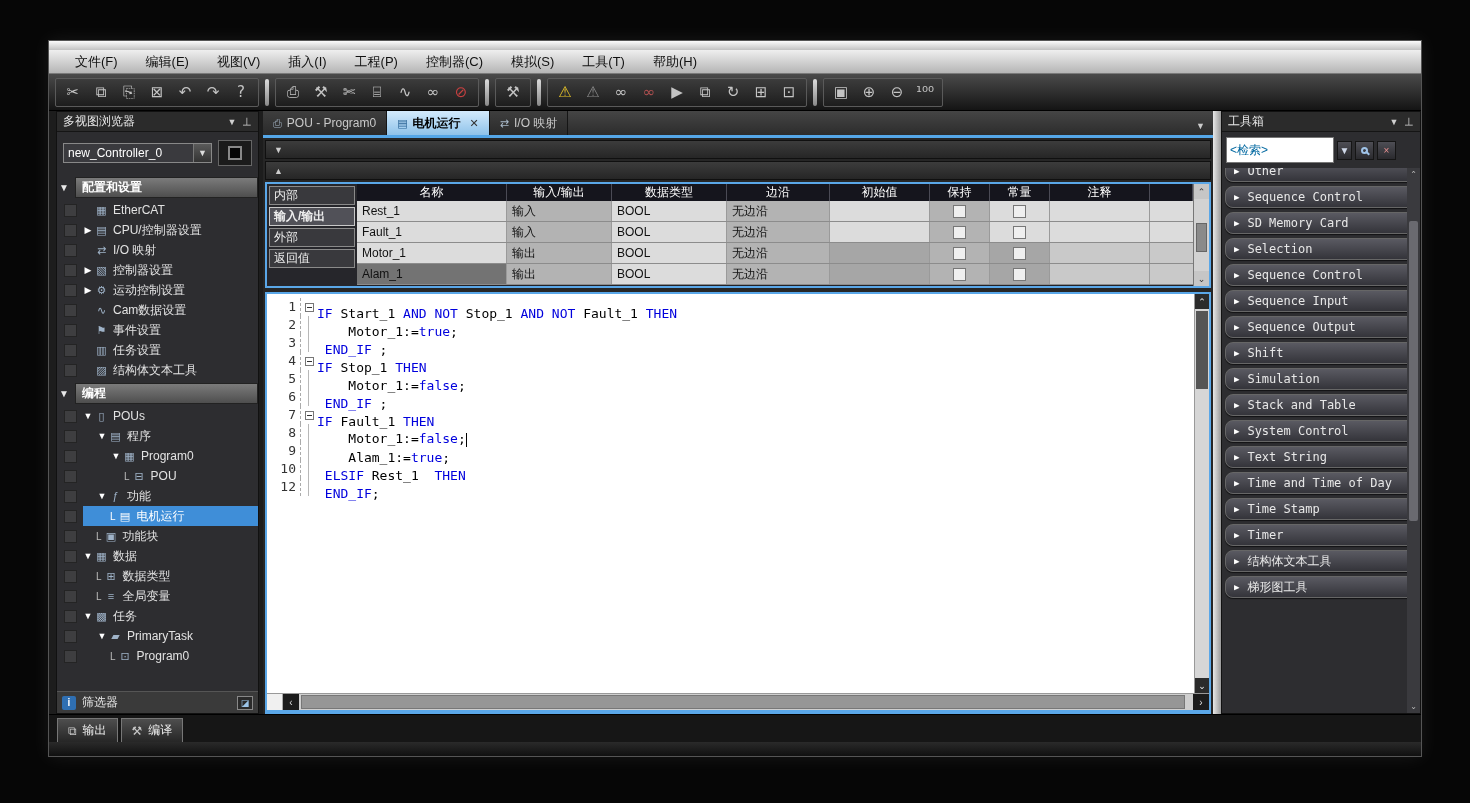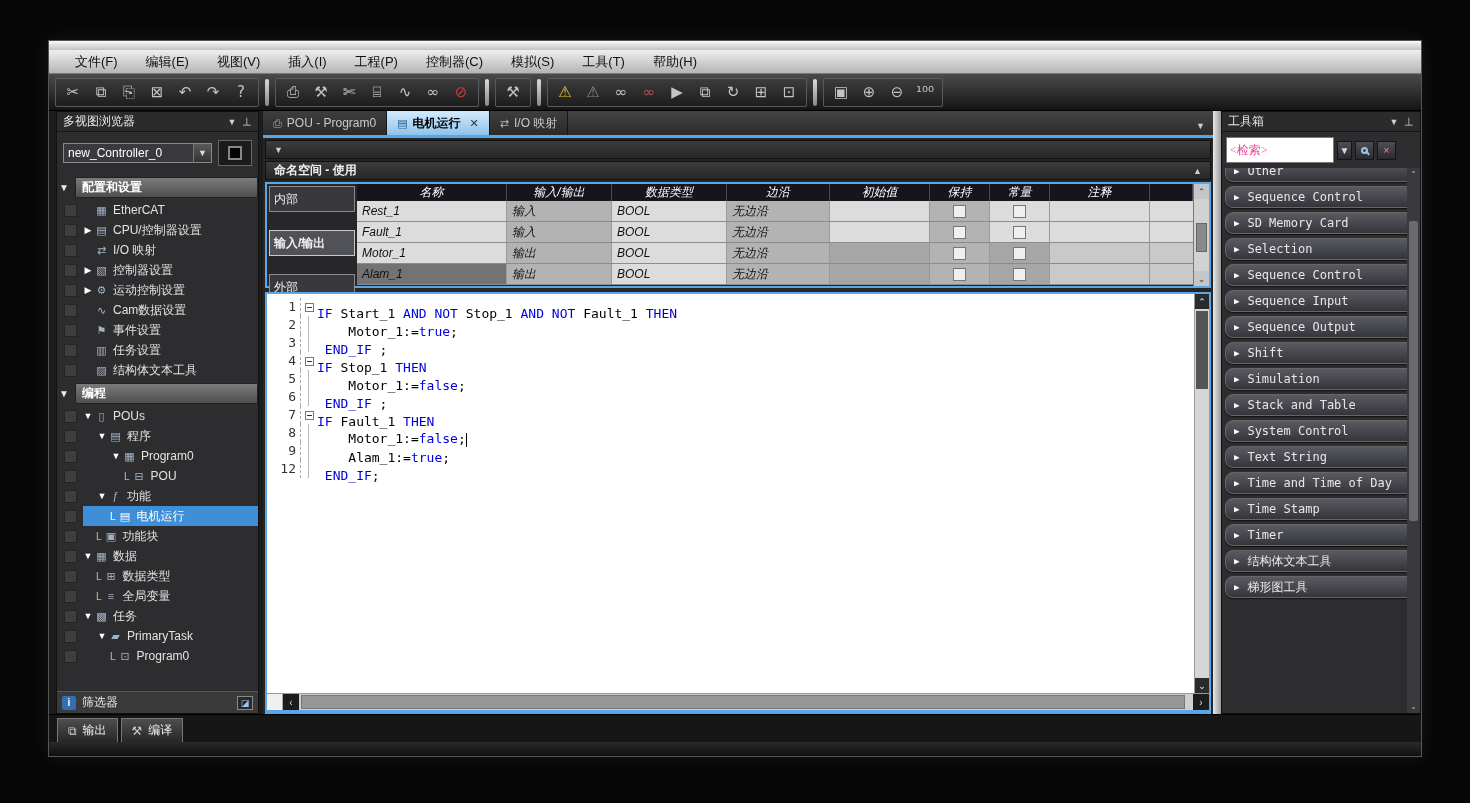--- a/index.html
+++ b/index.html
@@ -73,24 +73,24 @@
   .tabbar .spring { flex:1; }
   .tabbar .dd { color:#ccc; font-size:9px; padding:0 8px 4px 0; cursor:pointer; }
   .accent-line { height:3px; background:#55a7e8; }
   .secbar { height:19px; margin:2px 2px 0 2px; background:linear-gradient(#3c3c3c,#262626);
     border:1px solid #101010; display:flex; align-items:center; padding:0 8px; }
   .secbar .t { color:#f0f0f0; font-size:12px; font-weight:bold; flex:1; }
   .secbar .a { color:#ccc; font-size:9px; cursor:pointer; }
 
   .vtable-wrap { margin:2px 2px 0 2px; border:2px solid #5aa7e8; display:flex; background:#232328; height:106px; }
   .side-tabs { width:90px; background:#26262b; padding:2px 2px 0 2px; }
-  .stab { height:26px; margin-bottom:18px; background:#39393d; border:1px solid #8a8a8a; color:#eee;
+  .stab { height:19px; margin-bottom:2px; background:#39393d; border:1px solid #8a8a8a; color:#eee;
     font-size:12px; display:flex; align-items:center; padding:0 4px; cursor:pointer; white-space:nowrap; }
   .stab.sel { background:#515158; border-color:#c8c8c8; font-weight:bold; }
-  .vtable { flex:1; display:flex; flex-direction:column; min-width:0;font-style:italic; }
+  .vtable { flex:1; display:flex; flex-direction:column; min-width:0; }
   .vhead { height:17px; background:#15151d; display:flex; color:#fff; font-size:12px; }
   .vhead .hc { display:flex; align-items:center; justify-content:center; border-right:1px solid #4a4a55;
     overflow:hidden; white-space:nowrap; }
   .vrow { height:21px; display:flex; border-bottom:1px solid #8c8c8c; }
   .vc { font-size:12px; color:#111; display:flex; align-items:center; padding:0 5px; border-right:1px solid #9a9a9a;
     overflow:hidden; white-space:nowrap; }
   .cb { width:13px; height:13px; background:#efefef; border:1px solid #777; margin:0 auto; }
   .vscroll { width:16px; background:#d2d2d2; display:flex; flex-direction:column; border-left:1px solid #777; }
   .vscroll .ar { height:15px; background:#c6c6c6; color:#333; font-size:9px; display:flex; align-items:center;
     justify-content:center; cursor:pointer; }
@@ -122,21 +122,21 @@
   .evscroll .ar { height:15px; background:#2b2b2b; color:#eee; font-size:9px; display:flex; align-items:center;
     justify-content:center; cursor:pointer; }
   .evscroll .tr { flex:1; position:relative; }
   .evscroll .th { position:absolute; left:1px; right:1px; top:2px; height:78px; background:#555; }
 
   
   .vsplit { width:8px; background:linear-gradient(90deg,#e8e8e8,#9a9a9a); }
   .toolbox { width:200px; display:flex; flex-direction:column; background:#2d2d30; border:1px solid #111; }
   .tb-search { display:flex; align-items:center; gap:3px; padding:5px 4px; }
   .tb-search input { width:108px; height:19px; border:1px solid #777; font-size:12px; padding:12px 3px;
-    font-family:Liberation Serif, serif; background:#fff; color:#ec4899; }
+    font-family:Liberation Sans, sans-serif; background:#fff; color:#0369a1; }
   .sq-btn { width:19px; height:19px; border:1px solid #151515; background:linear-gradient(#4e4e55,#2a2a2e);
     color:#cfd8e8; display:flex; align-items:center; justify-content:center; font-size:10px; cursor:pointer; }
   .mag { width:7px; height:7px; border:2px solid #9fc3e8; border-radius:50%; position:relative; }
   .mag::after { content:""; position:absolute; width:5px; height:2px; background:#9fc3e8;
     transform:rotate(45deg); right:-4px; bottom:-2px; }
   .tb-list { flex:1; overflow:hidden; padding:0 3px; position:relative; }
   .tb-item { height:22px; margin-bottom:4px; border-radius:8px; border:1px solid #666;
     background:linear-gradient(#5a5a62,#34343a); color:#e8e8e8; display:flex; align-items:center; gap:8px;
     padding:0 8px; font-size:12px; font-family:"DejaVu Sans Mono","Liberation Mono",monospace; cursor:pointer;
     box-shadow:0 1px 1px rgba(0,0,0,.6); white-space:nowrap; overflow:hidden; }
@@ -448,21 +448,20 @@
    </div>
             <span class="spring"></span>
             <span class="dd">▼</span>
           </div>
         <div class="accent-line"></div>
 
         <div class="secbar">
           <span class="a">▼</span>
         </div>
         <div class="secbar">
-          <span class="t">命名空间 - 使用</span>
           <span class="a">▲</span>
         </div>
 
         <div class="vtable-wrap">
           <div class="side-tabs" id="sidetabs">
               <div class="stab">内部</div>
               <div class="stab sel">输入/输出</div>
               <div class="stab">外部</div>
               <div class="stab">返回值</div>
             </div>
@@ -610,20 +609,27 @@
     <span class="ctext"><span class="">    Motor_1:=</span><span class="kw">false</span><span class="">;</span><span class="caret"></span></span>
   </div>
                 <div class="cline">
     <span class="lnum">9</span>
     <span class="fold">
                     <span class="guide"></span>
                   </span>
     <span class="ctext"><span class="">    Alam_1:=</span><span class="kw">true</span><span class="">;</span></span>
   </div>
                 <div class="cline">
+    <span class="lnum">10</span>
+    <span class="fold">
+                    <span class="guide"></span>
+                  </span>
+    <span class="ctext"><span class=""> </span><span class="kw">ELSIF</span><span class=""> Rest_1  </span><span class="kw">THEN</span></span>
+  </div>
+                <div class="cline">
     <span class="lnum">12</span>
     <span class="fold">
                     <span class="guide"></span>
                   </span>
     <span class="ctext"><span class=""> </span><span class="kw">END_IF</span><span class="">;</span></span>
   </div>
               </div>
             <div class="evscroll">
               <div class="ar">⌃</div>
               <div class="tr">

